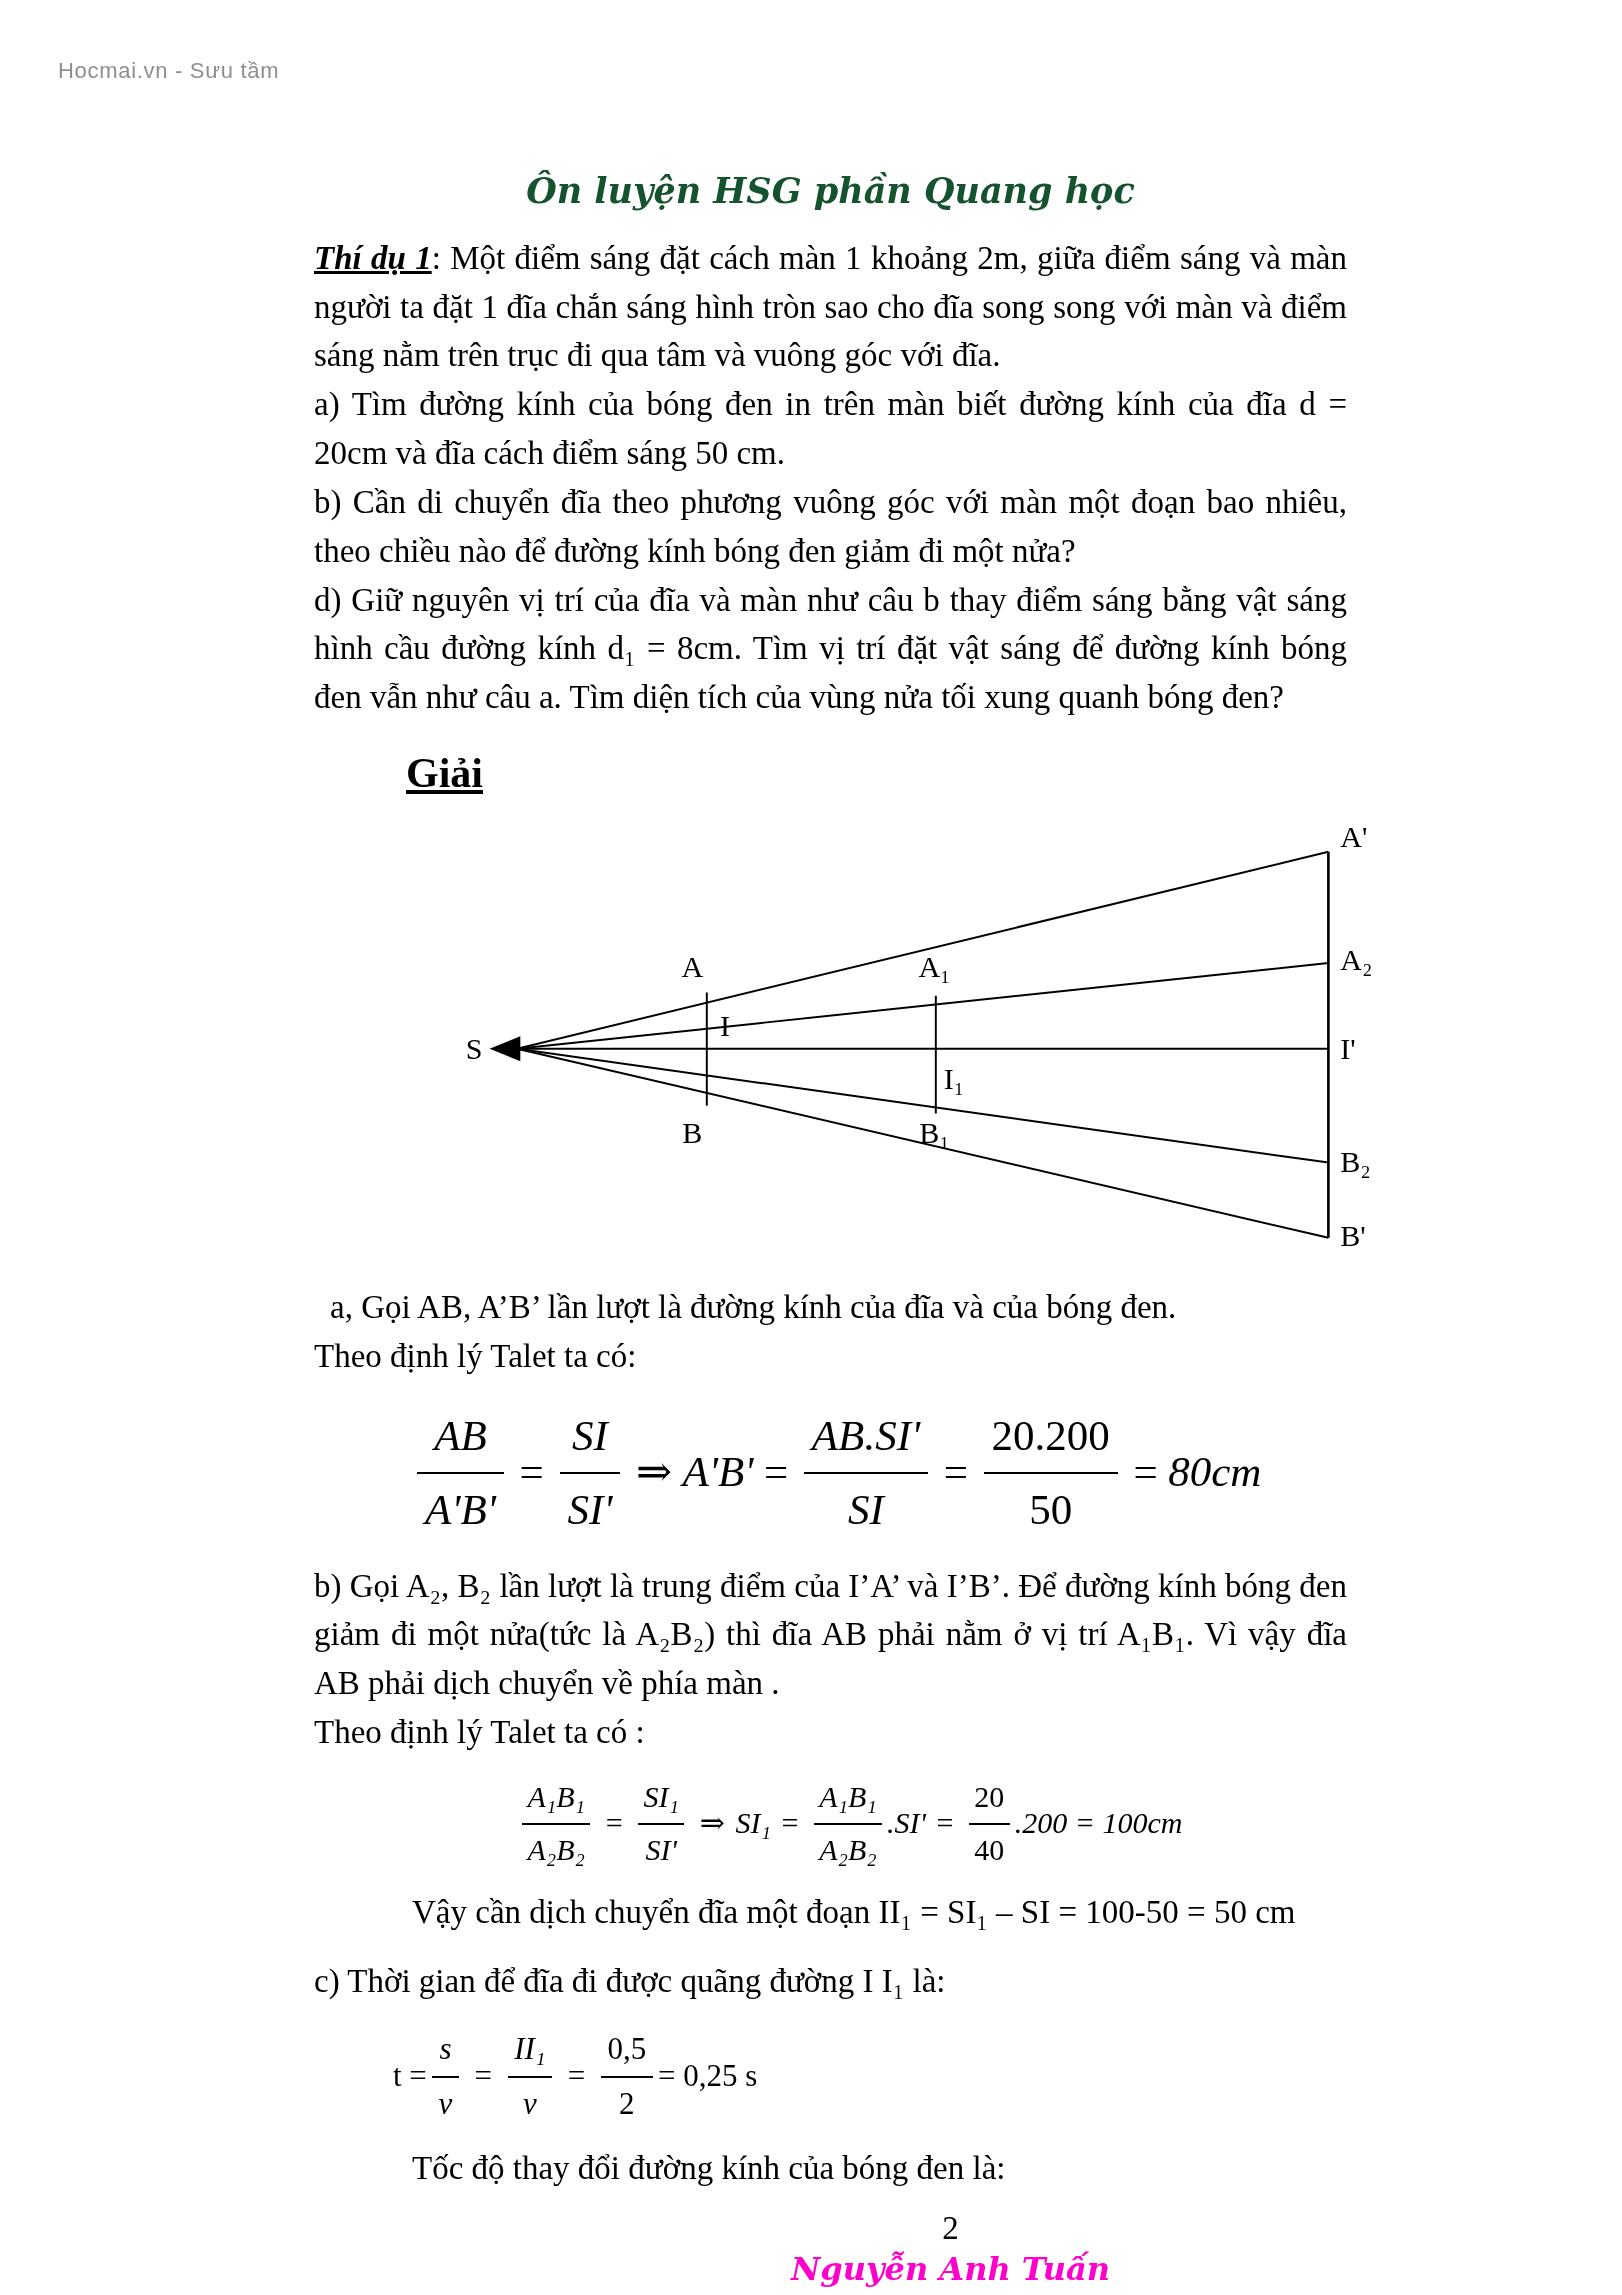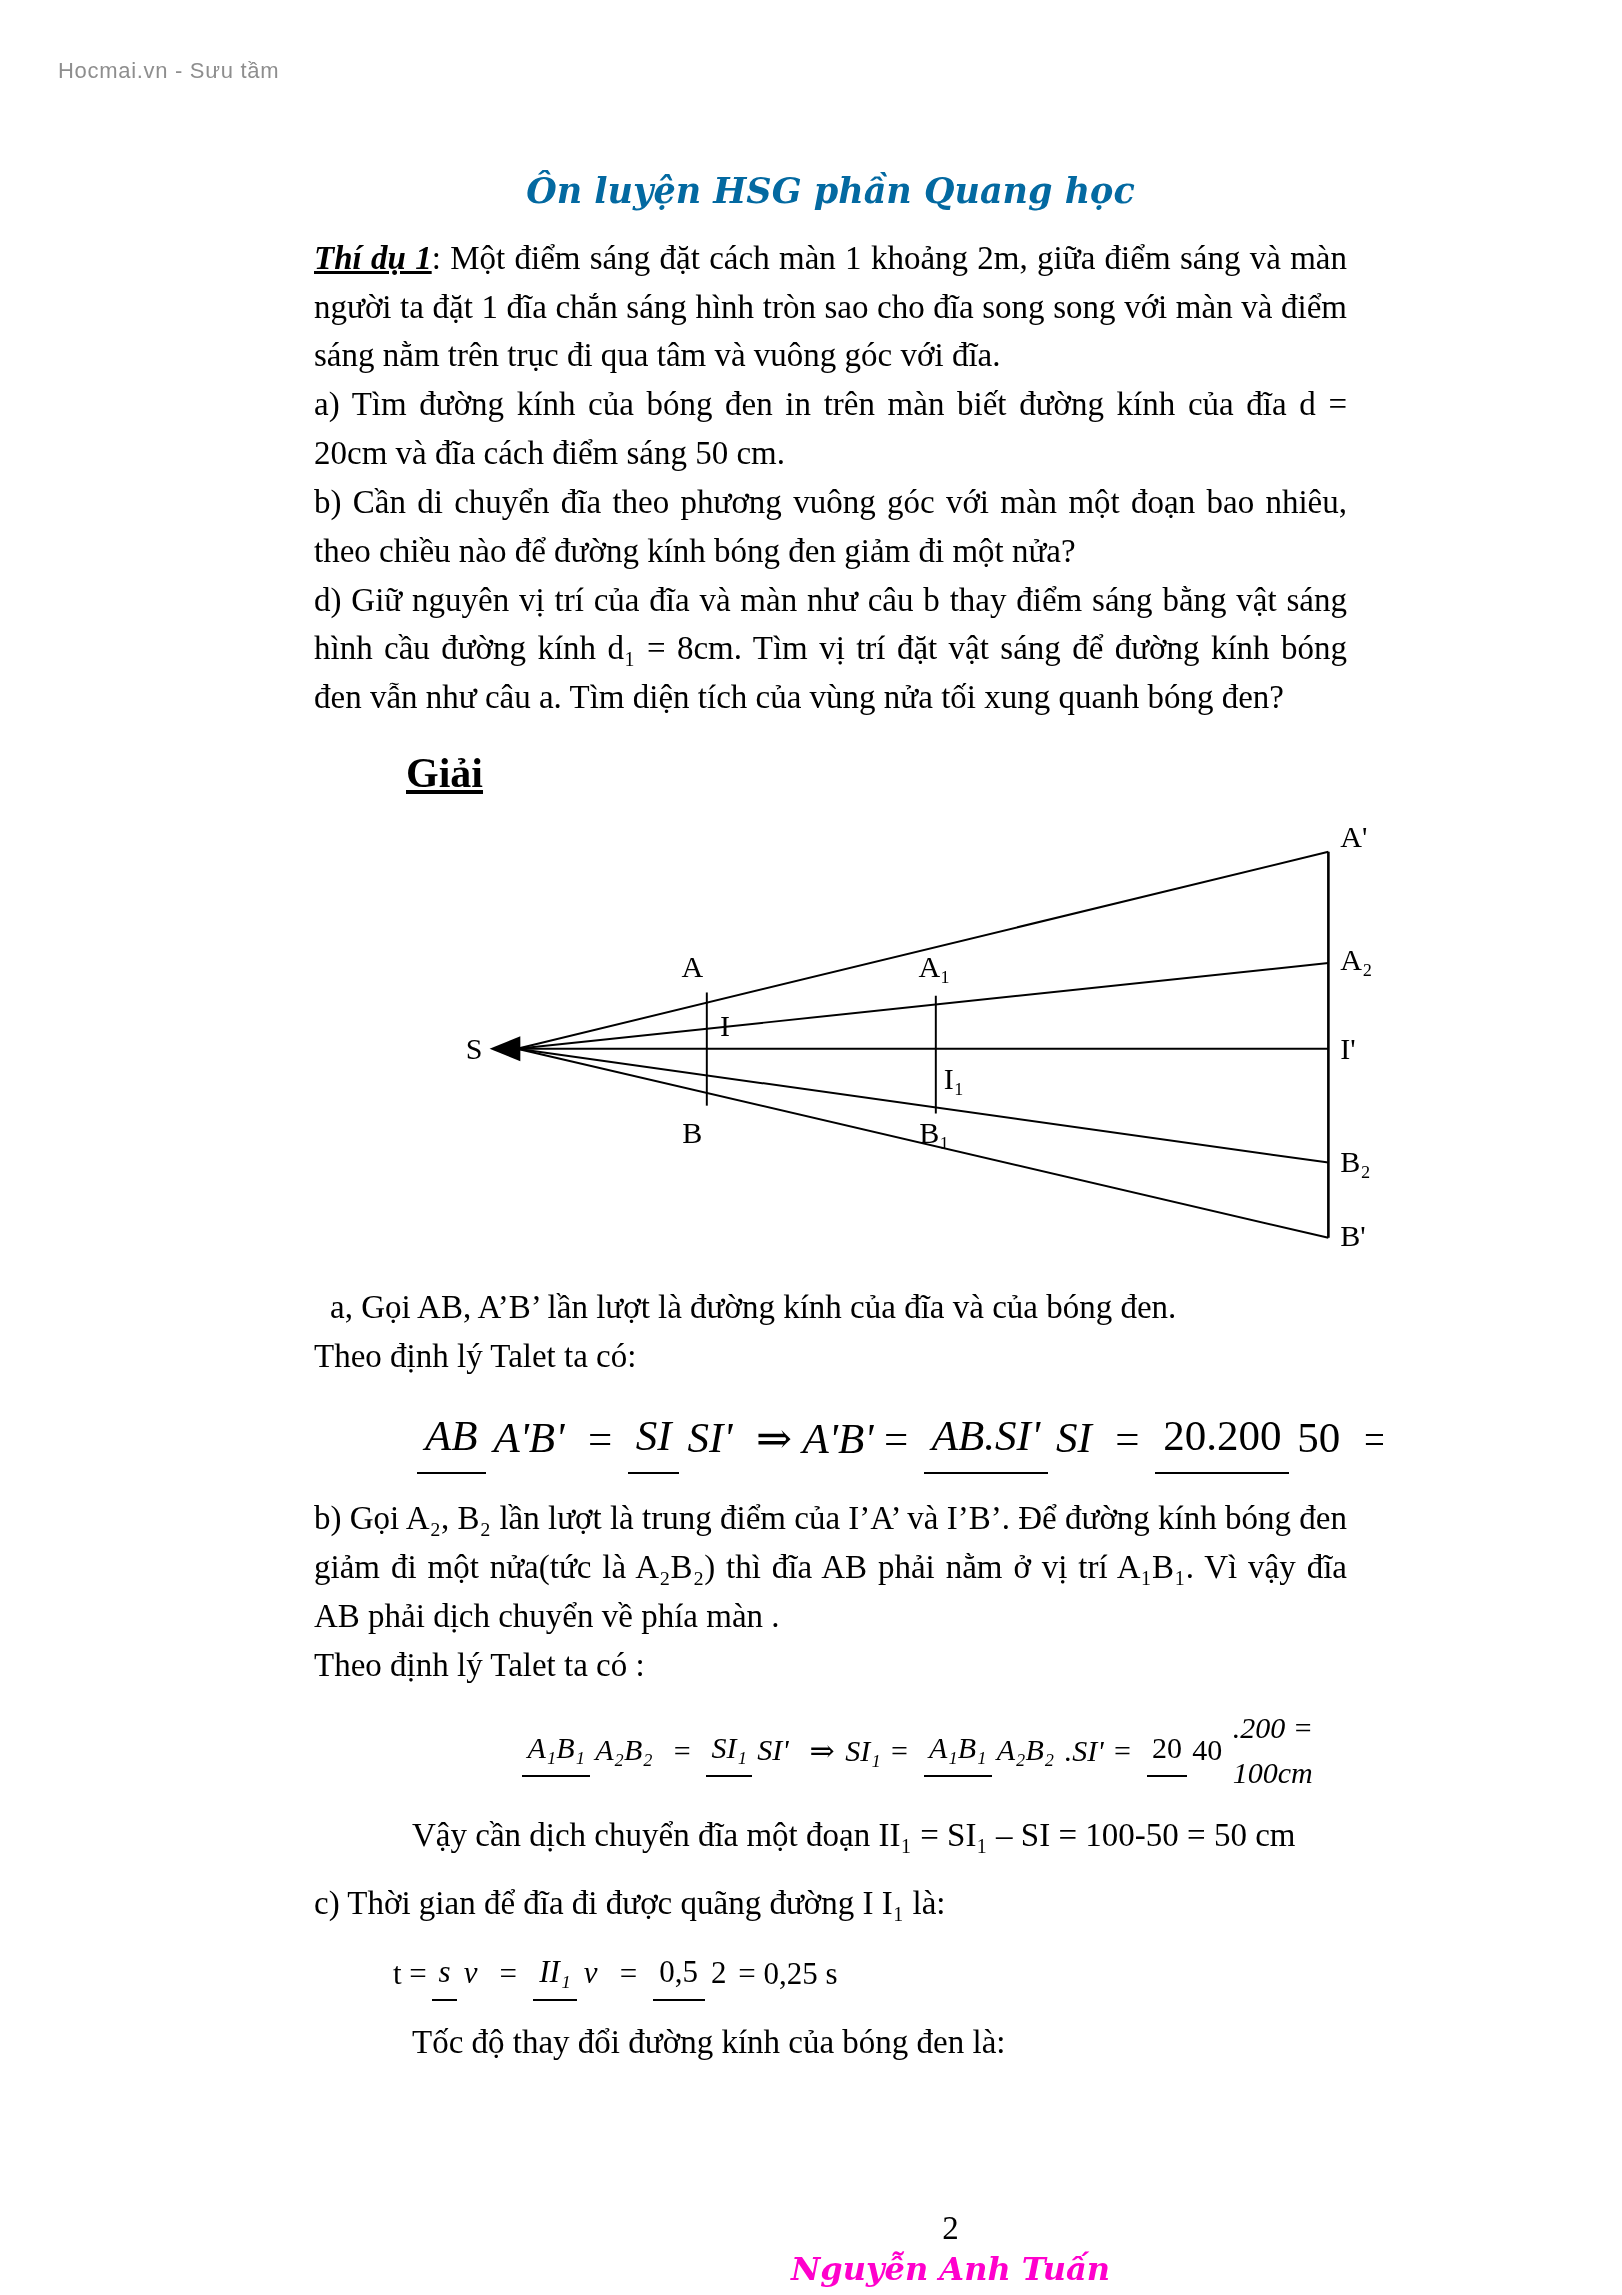--- a/index.html
+++ b/index.html
@@ -16,21 +16,21 @@
   }
   .watermark {
     position:absolute; top:55px; left:58px;
     font-family:"Liberation Sans","DejaVu Sans",sans-serif;
     font-size:22px; color:#8e8e8e; letter-spacing:0.7px;
   }
   .content { padding-top:165px; }
   .doc-title {
     margin:0 36px 17px 314px;
     text-align:center;
-    color:#0369a1;
+    color:#14532d;
     font-family:"DejaVu Serif",serif;
     font-style:italic; font-weight:bold;
     font-size:35px;
   }
   .para { margin:0 36px 0 314px; text-align:justify; }
   .indent-a { margin-left:330px; margin-top:18.3px; }
   .indent-mid { margin-left:412px; margin-top:15.7px; }
   .problem-label { font-weight:bold; font-style:italic; text-decoration:underline; }
   .solution-heading {
     margin-left:406px; margin-top:19.6px;
@@ -38,21 +38,21 @@
     font-size:42px;
   }
   
   .diagram { position:relative; width:1623px; height:458px; margin-top:2.6px; }
   .diagram svg { display:block; }
   .diagram line { stroke:#000; stroke-width:3; }
   .diagram .screen-line { stroke-width:4; }
   .dlabel { font-size:46px; fill:#000; font-family:"Liberation Serif","DejaVu Serif",serif; }
   
   .formula { display:flex; align-items:center; font-style:italic; }
-  .frac { display:inline-flex; flex-direction:row; text-align:center; margin:0 5.2px; }
+  .frac { display:inline-flex; flex-direction:column; text-align:center; margin:0 5.2px; }
   .frac .num { border-bottom:2.6px solid #000; padding:1.3px 7.9px 5.2px; }
   .frac .den { padding:3.9px 7.9px 0; }
   .op { margin:0 10.5px; }
   .up { font-style:normal; }
   .formula-a { font-size:43px; margin:22px 0 19.6px 412px; }
   .formula-b { font-size:30px; margin:17px 0 13px 517px; }
   .formula-b .frac .num { border-bottom-width:2px; padding:1.3px 5.2px 3.9px; }
   .formula-b .frac .den { padding:2.6px 5.2px 0; }
   .formula-c { font-size:31px; margin:19.6px 0 17px 393px; }
   .formula-c .frac .num { border-bottom-width:2px; padding:1.3px 6.5px 3.9px; }

